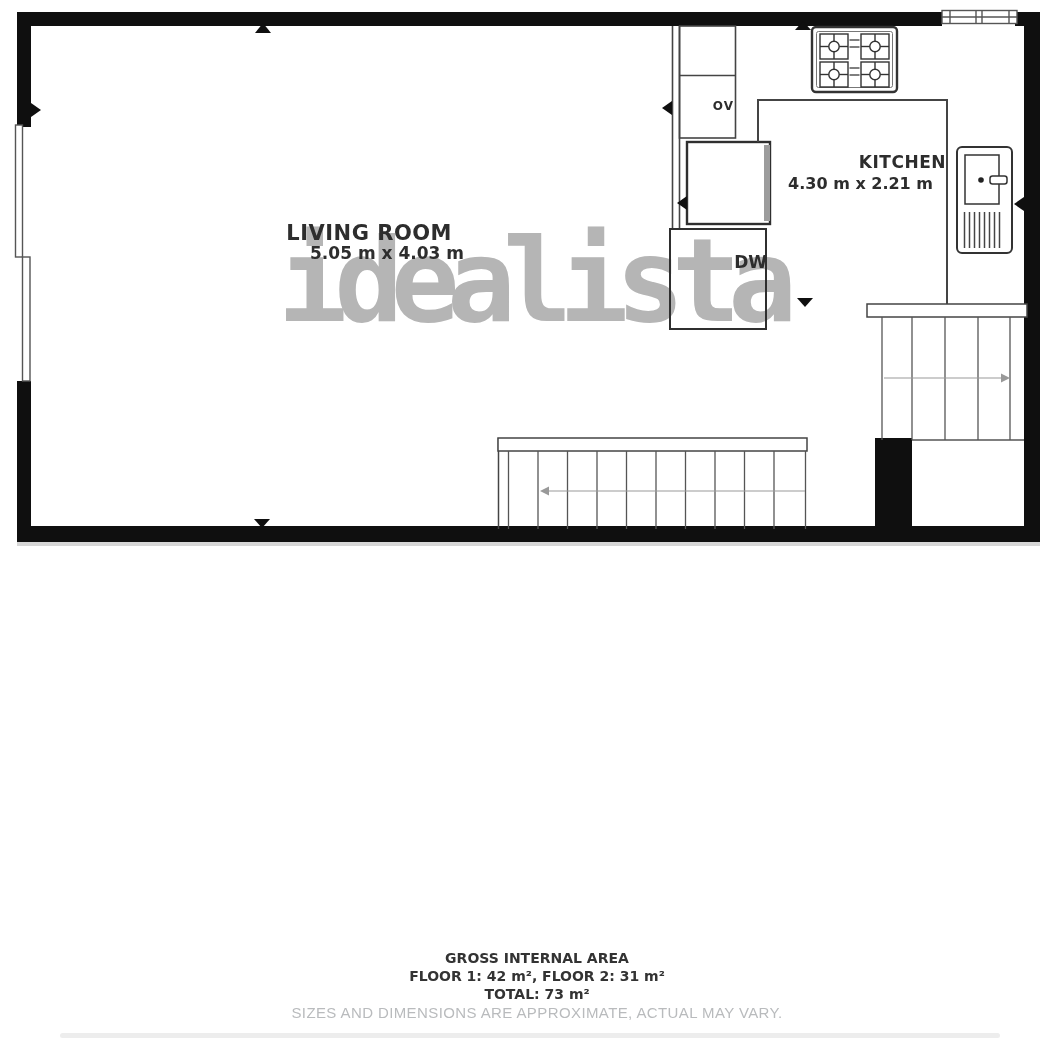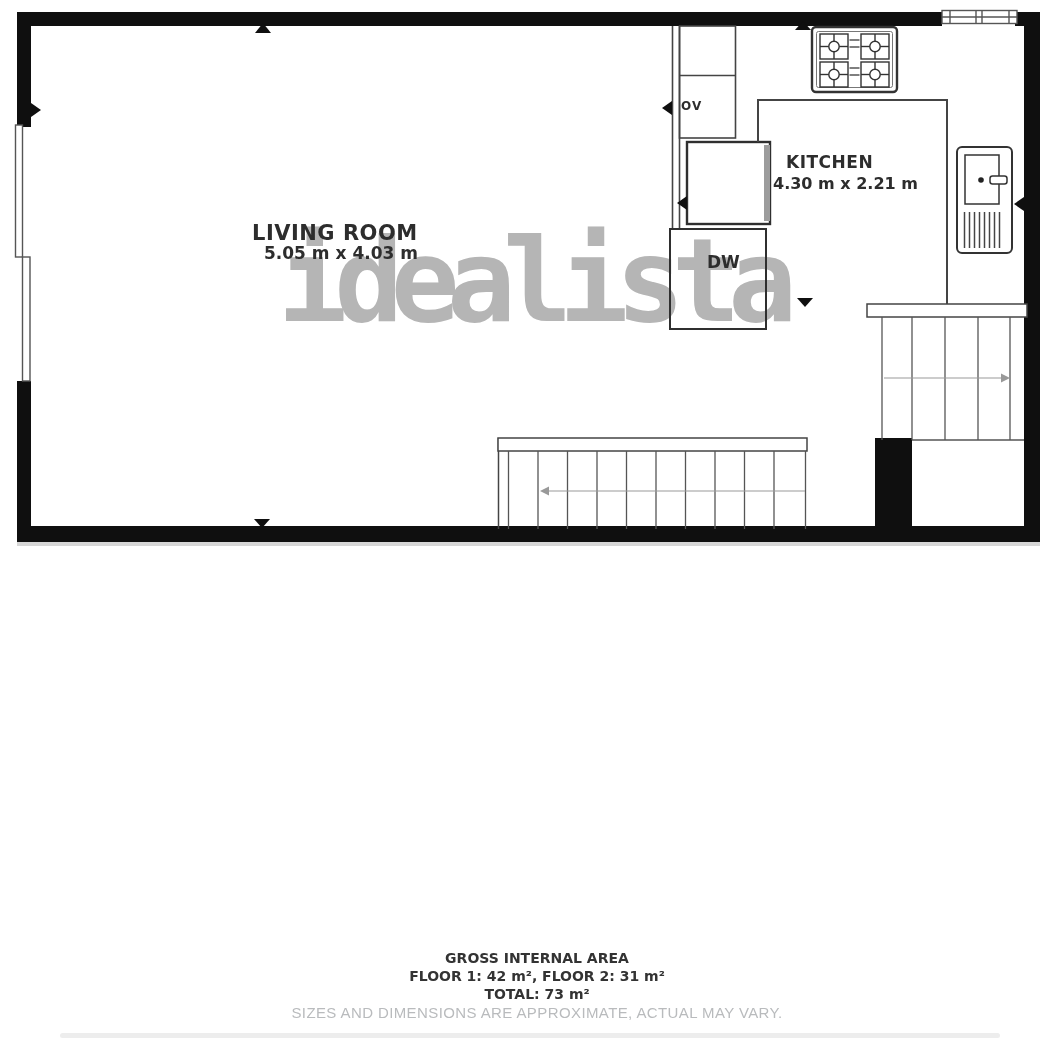--- a/index.html
+++ b/index.html
@@ -7,21 +7,21 @@
     position:relative;width:1056px;height:1040px;background:#ffffff;overflow:hidden;
     font-family:"DejaVu Sans", sans-serif;
   }
   .plan-svg{position:absolute;left:0;top:0;z-index:3;}
   .watermark{
     position:absolute;left:278px;top:224px;z-index:2;
     font-family:"DejaVu Sans Mono", monospace;
     font-weight:bold;font-size:115px;line-height:1;letter-spacing:-13px;
     color:#b5b5b5;user-select:none;white-space:nowrap;
   }
-  .room-label{position:absolute;z-index:4;text-align:left;color:#2d2d2d;font-weight:bold;}
+  .room-label{position:absolute;z-index:4;text-align:right;color:#2d2d2d;font-weight:bold;}
   .lr-name{left:252px;top:221px;width:200px;font-size:21px;letter-spacing:.5px;}
   .lr-dims{left:264px;top:243px;width:200px;font-size:17px;}
   .kt-name{left:773px;top:152px;width:160px;font-size:17px;letter-spacing:.5px;margin-left:13px;}
   .kt-dims{left:773px;top:174px;width:160px;font-size:16px;}
   .ov-label{left:681px;top:99px;width:53px;font-size:12px;letter-spacing:1px;}
   .dw-label{left:707px;top:252px;width:60px;font-size:17px;}
   .footer{
     position:absolute;left:9px;top:949px;width:1056px;z-index:4;
     text-align:center;color:#333333;
   }

